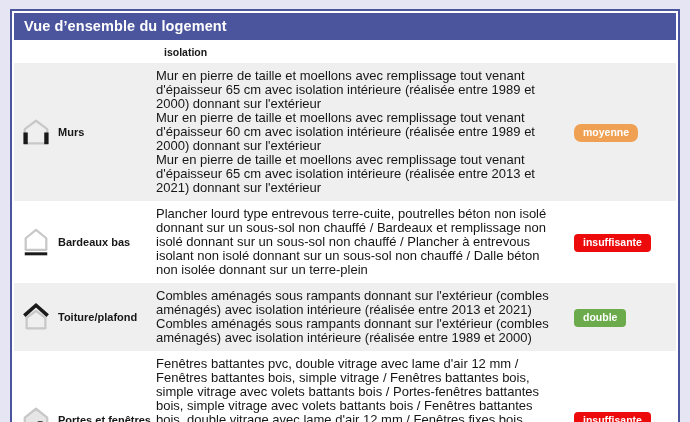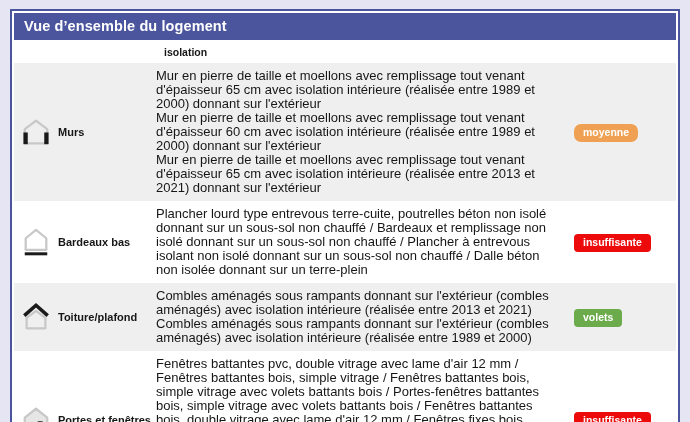--- a/index.html
+++ b/index.html
@@ -136,21 +136,21 @@
       <svg class="house-icon" width="30" height="30" viewBox="0 0 32 32">
               <use href="#toiture-house-icon"></use>
             </svg>
     </div>
     <div class="cell-label">Toiture/plafond</div>
     <div class="cell-desc">
             <div>Combles aménagés sous rampants donnant sur l'extérieur (combles aménagés) avec isolation intérieure (réalisée entre 2013 et 2021)</div>
             <div>Combles aménagés sous rampants donnant sur l'extérieur (combles aménagés) avec isolation intérieure (réalisée entre 1989 et 2000)</div>
           </div>
     <div class="cell-iso">
-      <span class="badge" style="background-color: rgb(108, 171, 76);">volets</span>
+      <span class="badge" style="background-color: rgb(108, 171, 76);">double</span>
     </div>
   </div>
 
   <div class="grid-row row">
     <div class="cell-icon">
       <svg class="house-icon" width="30" height="30" viewBox="0 0 32 32">
               <use href="#portes-fenetres-house-icon"></use>
             </svg>
     </div>
     <div class="cell-label">Portes et fenêtres</div>

